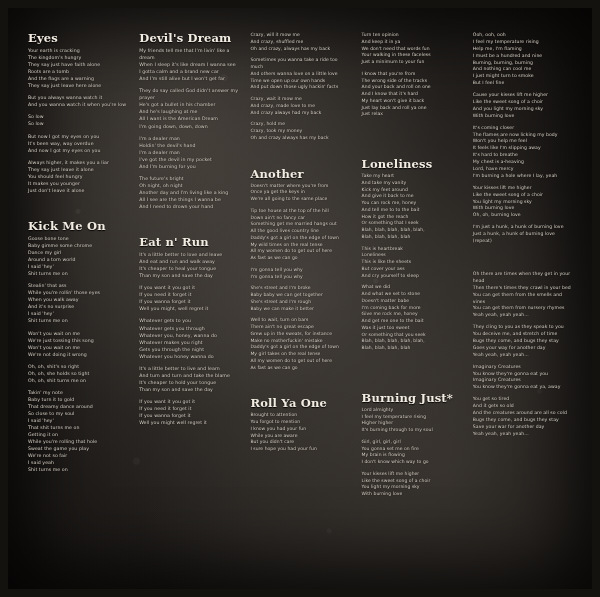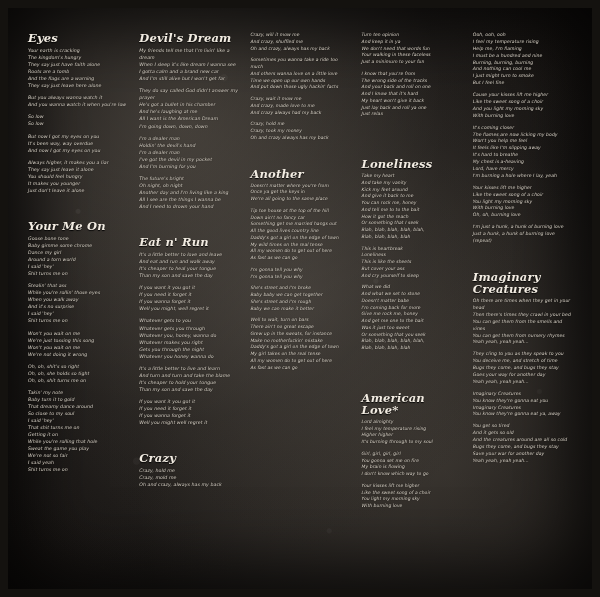--- a/index.html
+++ b/index.html
@@ -60,21 +60,20 @@
     height: 100%;
     box-sizing: border-box;
     padding: 24px 18px 14px 20px;
     display: flex;
     gap: 10px;
     align-items: flex-start;
   }
   .col {
     flex: 1 1 0;
     min-width: 0;
-    font-style: italic;
   }
   .song {
     margin-bottom: 14px;
   }
   .song-title {
     font-family: "DejaVu Serif", serif;
     font-weight: bold;
     color: #f2ece2;
     font-size: 11.5px;
     letter-spacing: 0.2px;
@@ -121,21 +120,21 @@
 It's been way, way overdue
 And now I got my eyes on you</div>
         <div class="stanza">Always higher, it makes you a liar
 They say just leave it alone
 You should feel hungry
 It makes you younger
 Just don't leave it alone</div>
       </div>
       <div class="spacer-sm"></div>
       <div class="song">
-        <div class="song-title">Your Me On</div>
+        <div class="song-title">Kick Me On</div>
         <div class="stanza">Goose bone tone
 Baby gimme some chrome
 Dance my girl
 Around a torn world
 I said 'hey'
 Shit turns me on</div>
         <div class="stanza">Stealin' that ass
 While you're rollin' those eyes
 When you walk away
 And it's no surprise
@@ -206,26 +205,20 @@
         <div class="stanza">It's a little better to live and learn
 And turn and turn and take the blame
 It's cheaper to hold your tongue
 Than my son and save the day</div>
         <div class="stanza">If you want it you got it
 If you need it forget it
 If you wanna forget it
 Well you might well regret it</div>
       </div>
       <div class="spacer-sm"></div>
-      <div class="song">
-        <div class="song-title">Crazy</div>
-        <div class="stanza">Crazy, hold me
-Crazy, mold me
-Oh and crazy, always has my back</div>
-      </div>
     </div>
 
     <div class="col">
       <div class="song">
         <div class="stanza">Crazy, will it mow me
 And crazy, shuffled me
 Oh and crazy, always has my back</div>
         <div class="stanza">Sometimes you wanna take a ride too much
 And others wanna love on a little love
 Time we open up our own hands
@@ -260,20 +253,29 @@
         <div class="stanza">Well to wait, turn on bars
 There ain't no great escape
 Grew up in the sweats, for instance
 Make no motherfuckin' mistake
 Daddy's got a girl on the edge of town
 My girl takes on the real tense
 All my women do to get out of here
 As fast as we can go</div>
       </div>
       <div class="spacer-sm"></div>
+      <div class="song">
+        <div class="song-title">Roll Ya One</div>
+        <div class="stanza">Brought to attention
+You forgot to mention
+I know you had your fun
+While you are aware
+But you didn't care
+I sure hope you had your fun</div>
+      </div>
     </div>
 
     <div class="col">
       <div class="song">
         <div class="stanza">Turn ten opinion
 And keep it in ya
 We don't need that words fun
 Your walking in these faceless
 Just a minimum to your fun</div>
         <div class="stanza">I know that you're from
@@ -308,21 +310,21 @@
 I'm coming back for more
 Give me rock me, honey
 And get me one to the bait
 Was it just too sweet
 Or something that you seek
 Blah, blah, blah, blah, blah,
 Blah, blah, blah, blah</div>
       </div>
       <div class="spacer-md"></div>
       <div class="song">
-        <div class="song-title">American Love*</div>
+        <div class="song-title">Burning Just*</div>
         <div class="stanza">Lord almighty
 I feel my temperature rising
 Higher higher
 It's burning through to my soul</div>
         <div class="stanza">Girl, girl, girl, girl
 You gonna set me on fire
 My brain is flowing
 I don't know which way to go</div>
         <div class="stanza">Your kisses lift me higher
 Like the sweet song of a choir
@@ -356,21 +358,20 @@
         <div class="stanza">Your kisses lift me higher
 Like the sweet song of a choir
 You light my morning sky
 With burning love
 Oh, oh, burning love</div>
         <div class="stanza">I'm just a hunk, a hunk of burning love
 Just a hunk, a hunk of burning love (repeat)</div>
       </div>
       <div class="spacer-sm"></div>
       <div class="song">
-        <div class="song-title">Imaginary Creatures</div>
         <div class="stanza">Oh there are times when they get in your head
 Then there's times they crawl in your bed
 You can get them from the smells and vines
 You can get them from nursery rhymes
 Yeah yeah, yeah yeah...</div>
         <div class="stanza">They cling to you as they speak to you
 You deceive me, and stretch of time
 Bugs they come, and bugs they stay
 Goes your way for another day
 Yeah yeah, yeah yeah...</div>

